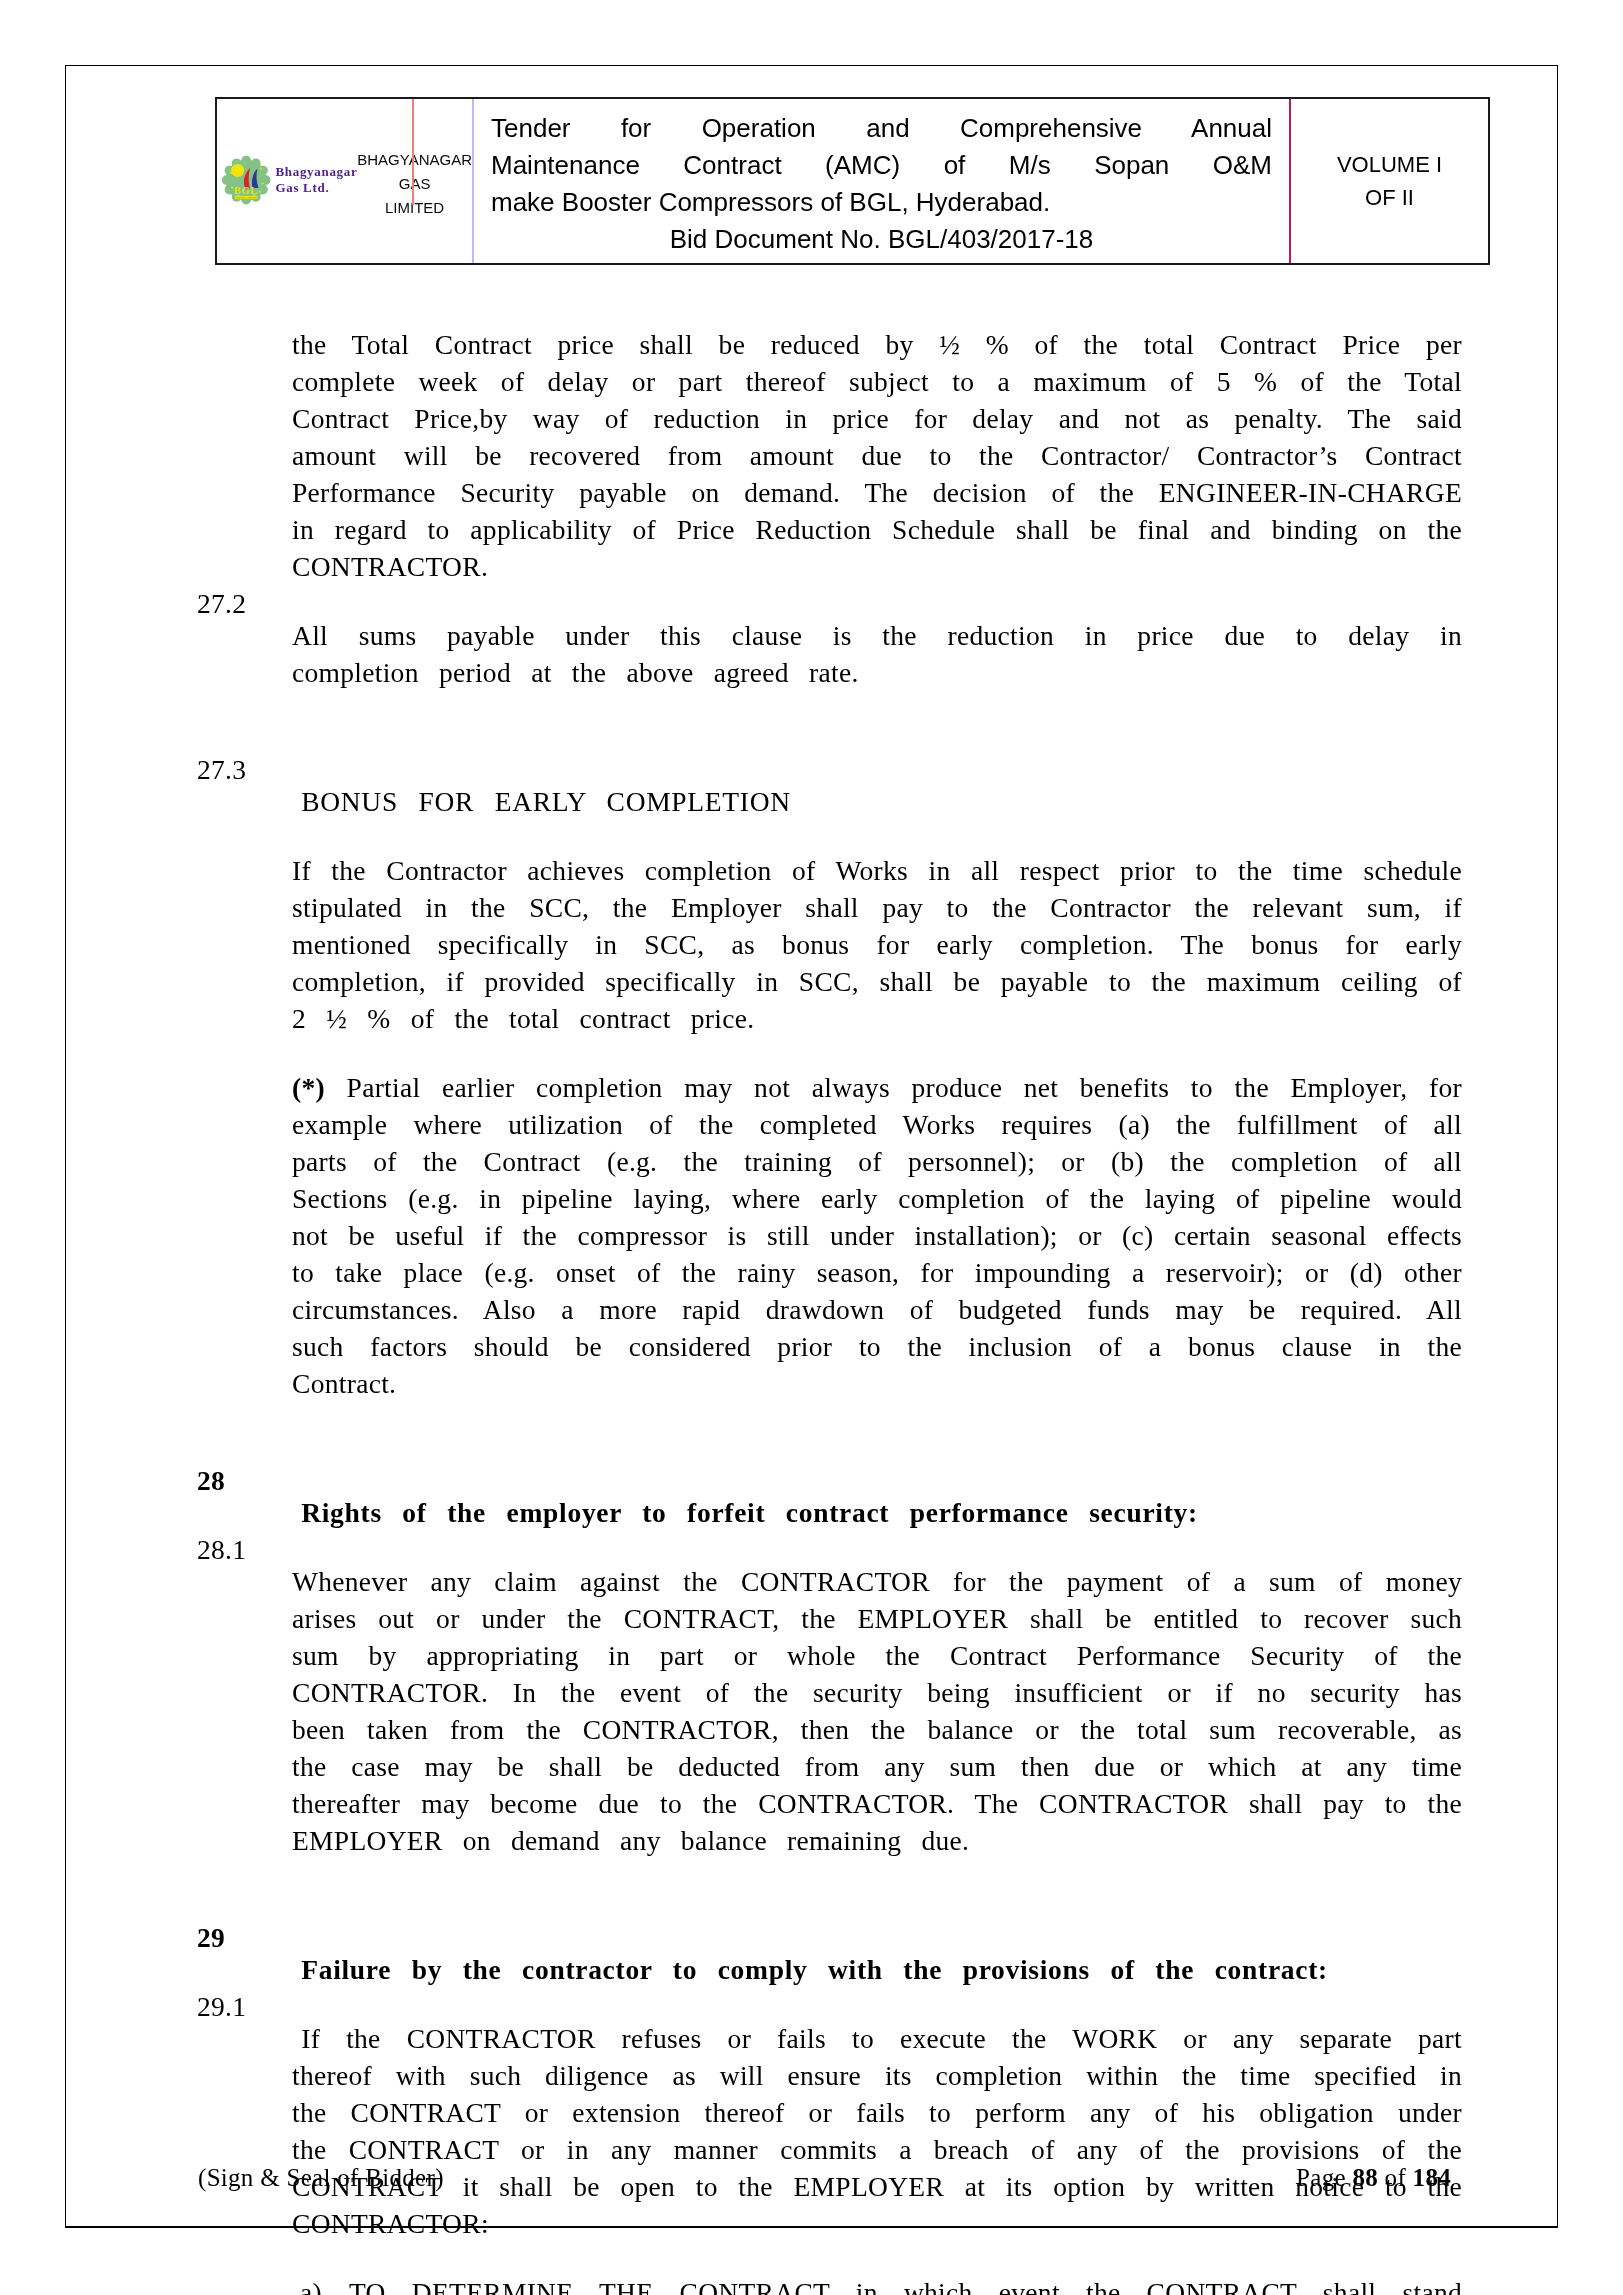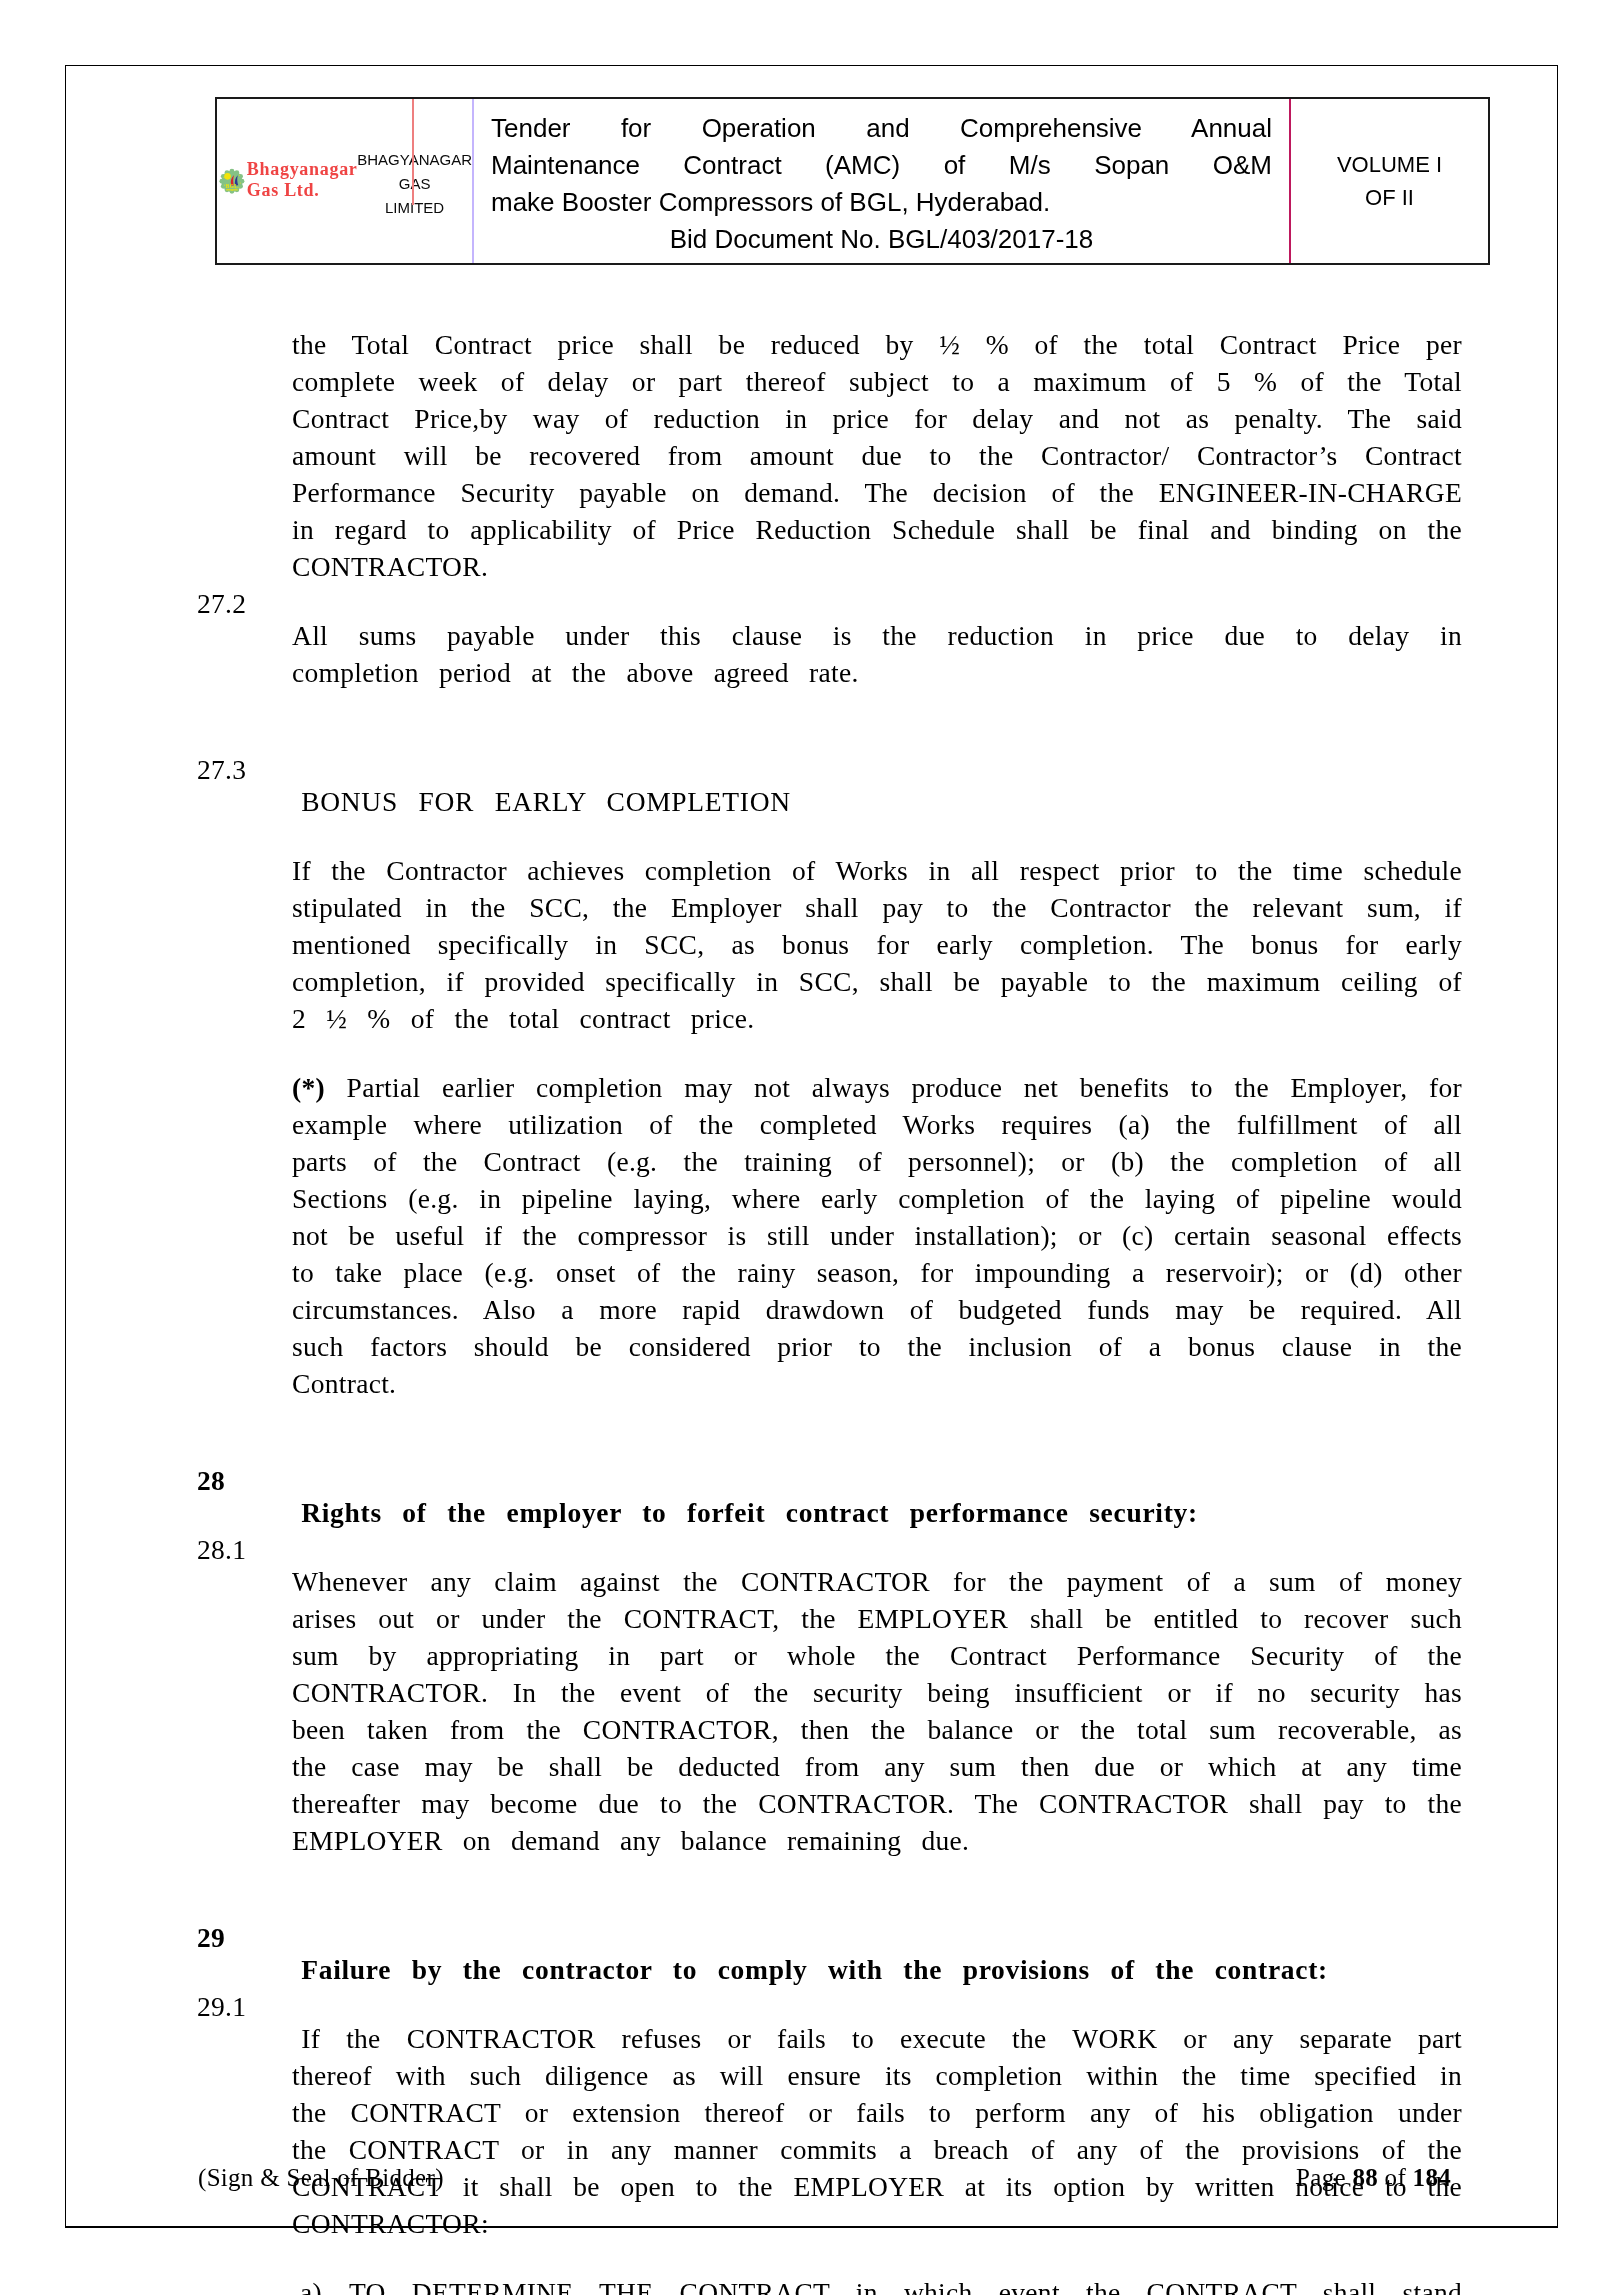--- a/index.html
+++ b/index.html
@@ -8,22 +8,22 @@
   .page-border { position:absolute; left:65px; top:65px; width:1493px; height:2163px;
                  border:1.3px solid #000; border-bottom-width:2.6px; }
 
   
   .header-table { position:absolute; left:149px; top:31px; width:1275px; height:168px;
                   border:2px solid #1a1a1a; display:grid;
                   grid-template-columns:257px 817px 1fr; background:#fff; }
   .logo-cell { border-right:2px solid #c4b5fd; position:relative;
                display:flex; flex-direction:row; align-items:center; padding-top:2.6px; }
   .logo-red-line { position:absolute; right:58px; top:0; width:2px; height:106px; background:#ee7f7f; }
-  .logo-caption { font-family:"Liberation Serif", serif; font-weight:bold; font-size:18px;
-                  color:#ef4444; letter-spacing:0.7px; margin-top:-3.9px; }
+  .logo-caption { font-family:"Liberation Serif", serif; font-weight:bold; font-size:13px;
+                  color:#4c1d95; letter-spacing:0.7px; margin-top:-3.9px; }
   .company-name { font-family:"Liberation Sans", sans-serif; font-size:15px; line-height:24px;
                   text-align:center; margin-top:3.3px; color:#0a0a0a; }
   .title-cell { border-right:2px solid #be185d; padding:10.5px 17px 5.2px;
                 font-family:"Liberation Sans", sans-serif; font-size:26px; line-height:37px; }
   .title-line-just { text-align:justify; text-align-last:justify; }
   .title-line-left { text-align:left; }
   .title-line-center { text-align:center; }
   .volume-cell { display:flex; flex-direction:column; justify-content:center; align-items:center;
                  font-family:"Liberation Sans", sans-serif; font-size:22px; line-height:33px; }
 

